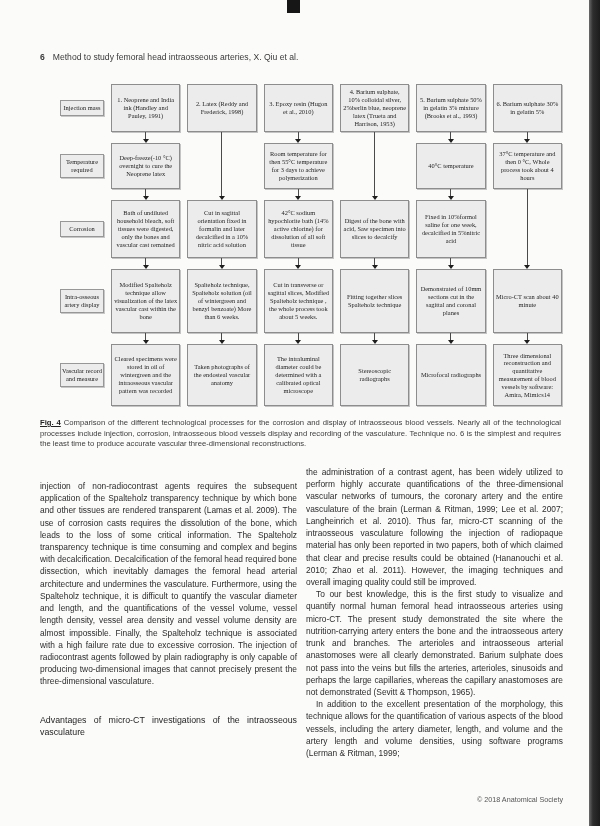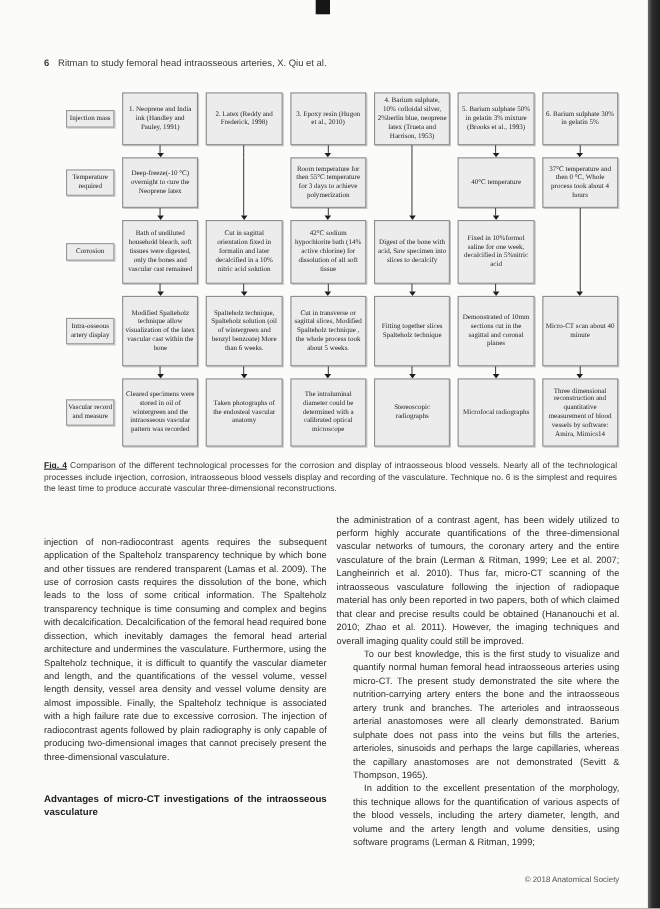--- a/index.html
+++ b/index.html
@@ -35,37 +35,37 @@
 
   
   .caption{position:absolute;top:418px;left:40px;width:521px;font-size:7.7px;line-height:1.38;
            text-align:justify;color:#3c3c3c;}
   .caption .figlab{font-weight:bold;color:#222;text-decoration:underline;}
 
   
   .bodycols{position:absolute;top:466px;left:40px;width:523px;display:flex;gap:9px;align-items:center;}
   .col{width:257px;font-size:8.4px;line-height:1.455;text-align:justify;color:#2c2c2c;}
   .col p{margin:0;}
-  .col p.ind{text-indent:10px;margin-left:15px;}
-  .subhead{font-weight:bold;font-size:8.8px;line-height:1.4;text-align:justify;margin:26px 0 7px 0;color:#1e1e1e;}
+  .col p.ind{text-indent:10px;}
+  .subhead{font-weight:normal;font-size:8.8px;line-height:1.4;text-align:justify;margin:26px 0 7px 0;color:#1e1e1e;}
 
   
   .footer{position:absolute;top:795px;left:305px;width:258px;text-align:right;
           font-size:7.2px;color:#555;}
 </style>
 </head>
 <body>
 
 <div class="page">
 
   <div class="scan-edge-right"></div>
   <div class="scan-mark-top"></div>
 
   <div class="runhead">
-    <span class="pno">6</span><span>Ritman to study femoral head intraosseous arteries, X. Qiu et al.</span>
+    <span class="pno">6</span><span>Method to study femoral head intraosseous arteries, X. Qiu et al.</span>
   </div>
 
   <div class="chart">
 
     <div class="labelcell">
         <div class="rlabel">Injection mass</div>
       </div>
     <div class="cell">
         <div class="fbox">1. Neoprene and India ink (Handley and Pauley, 1991)</div>
       </div>

